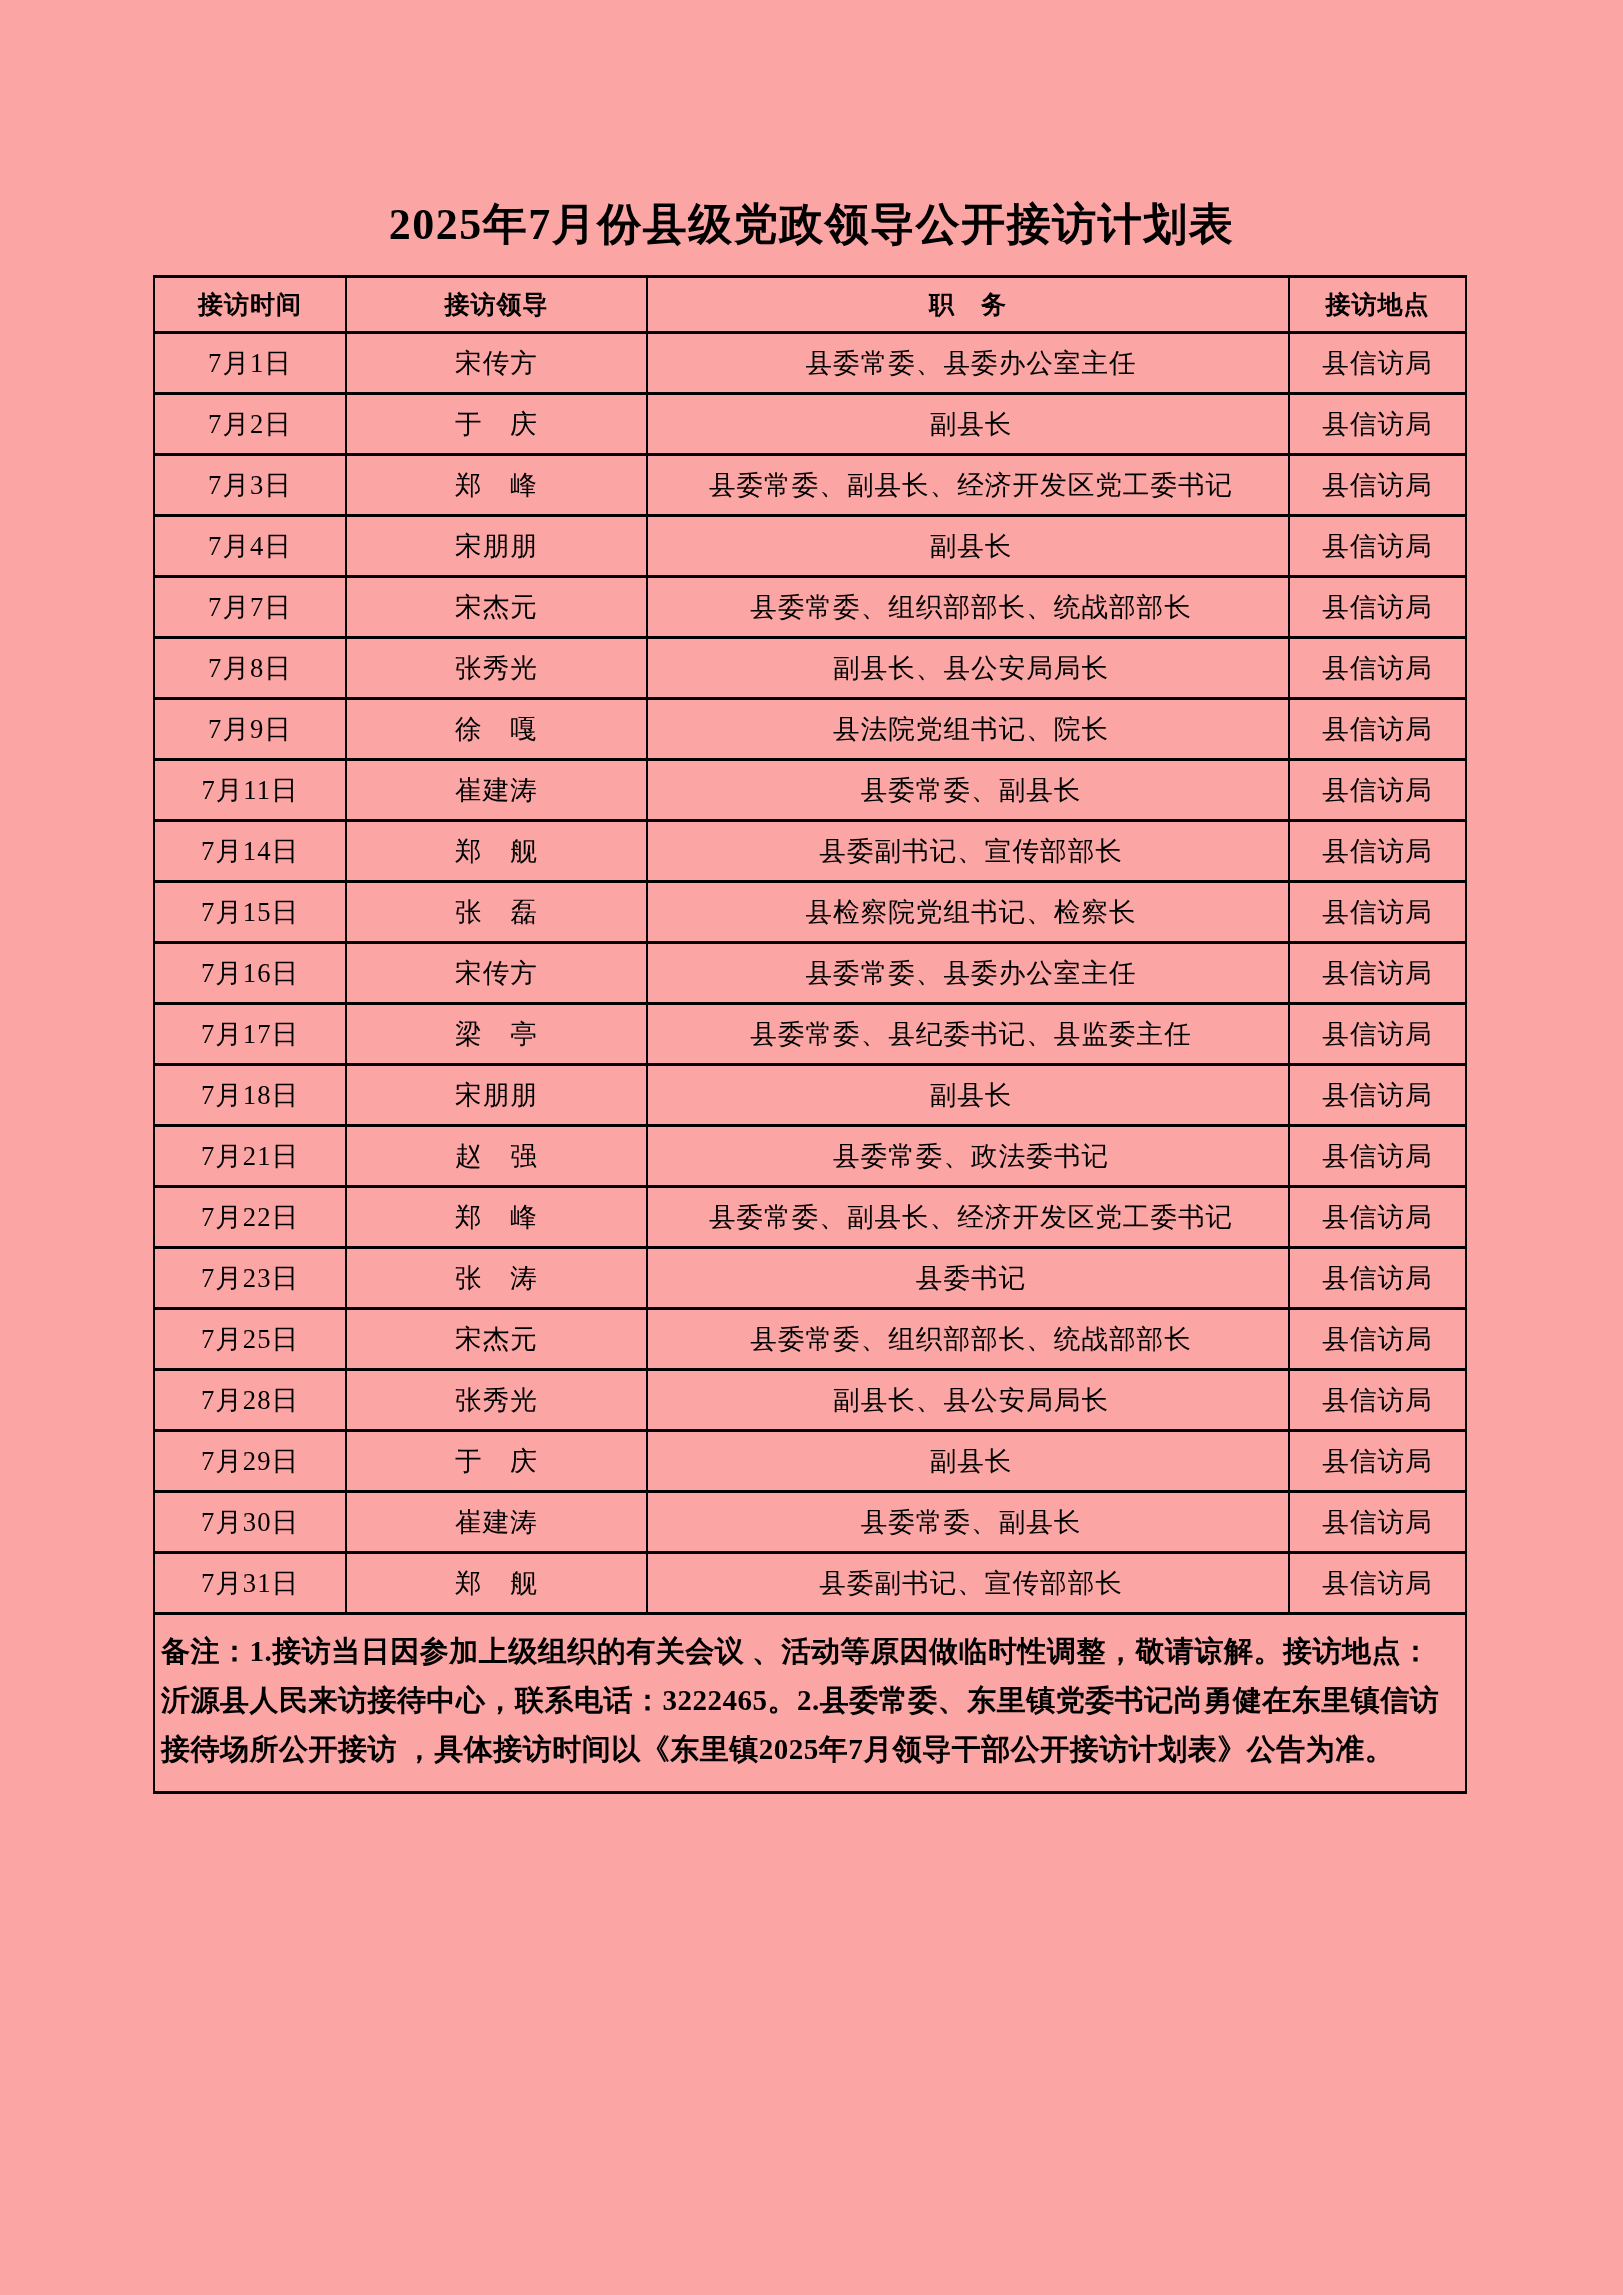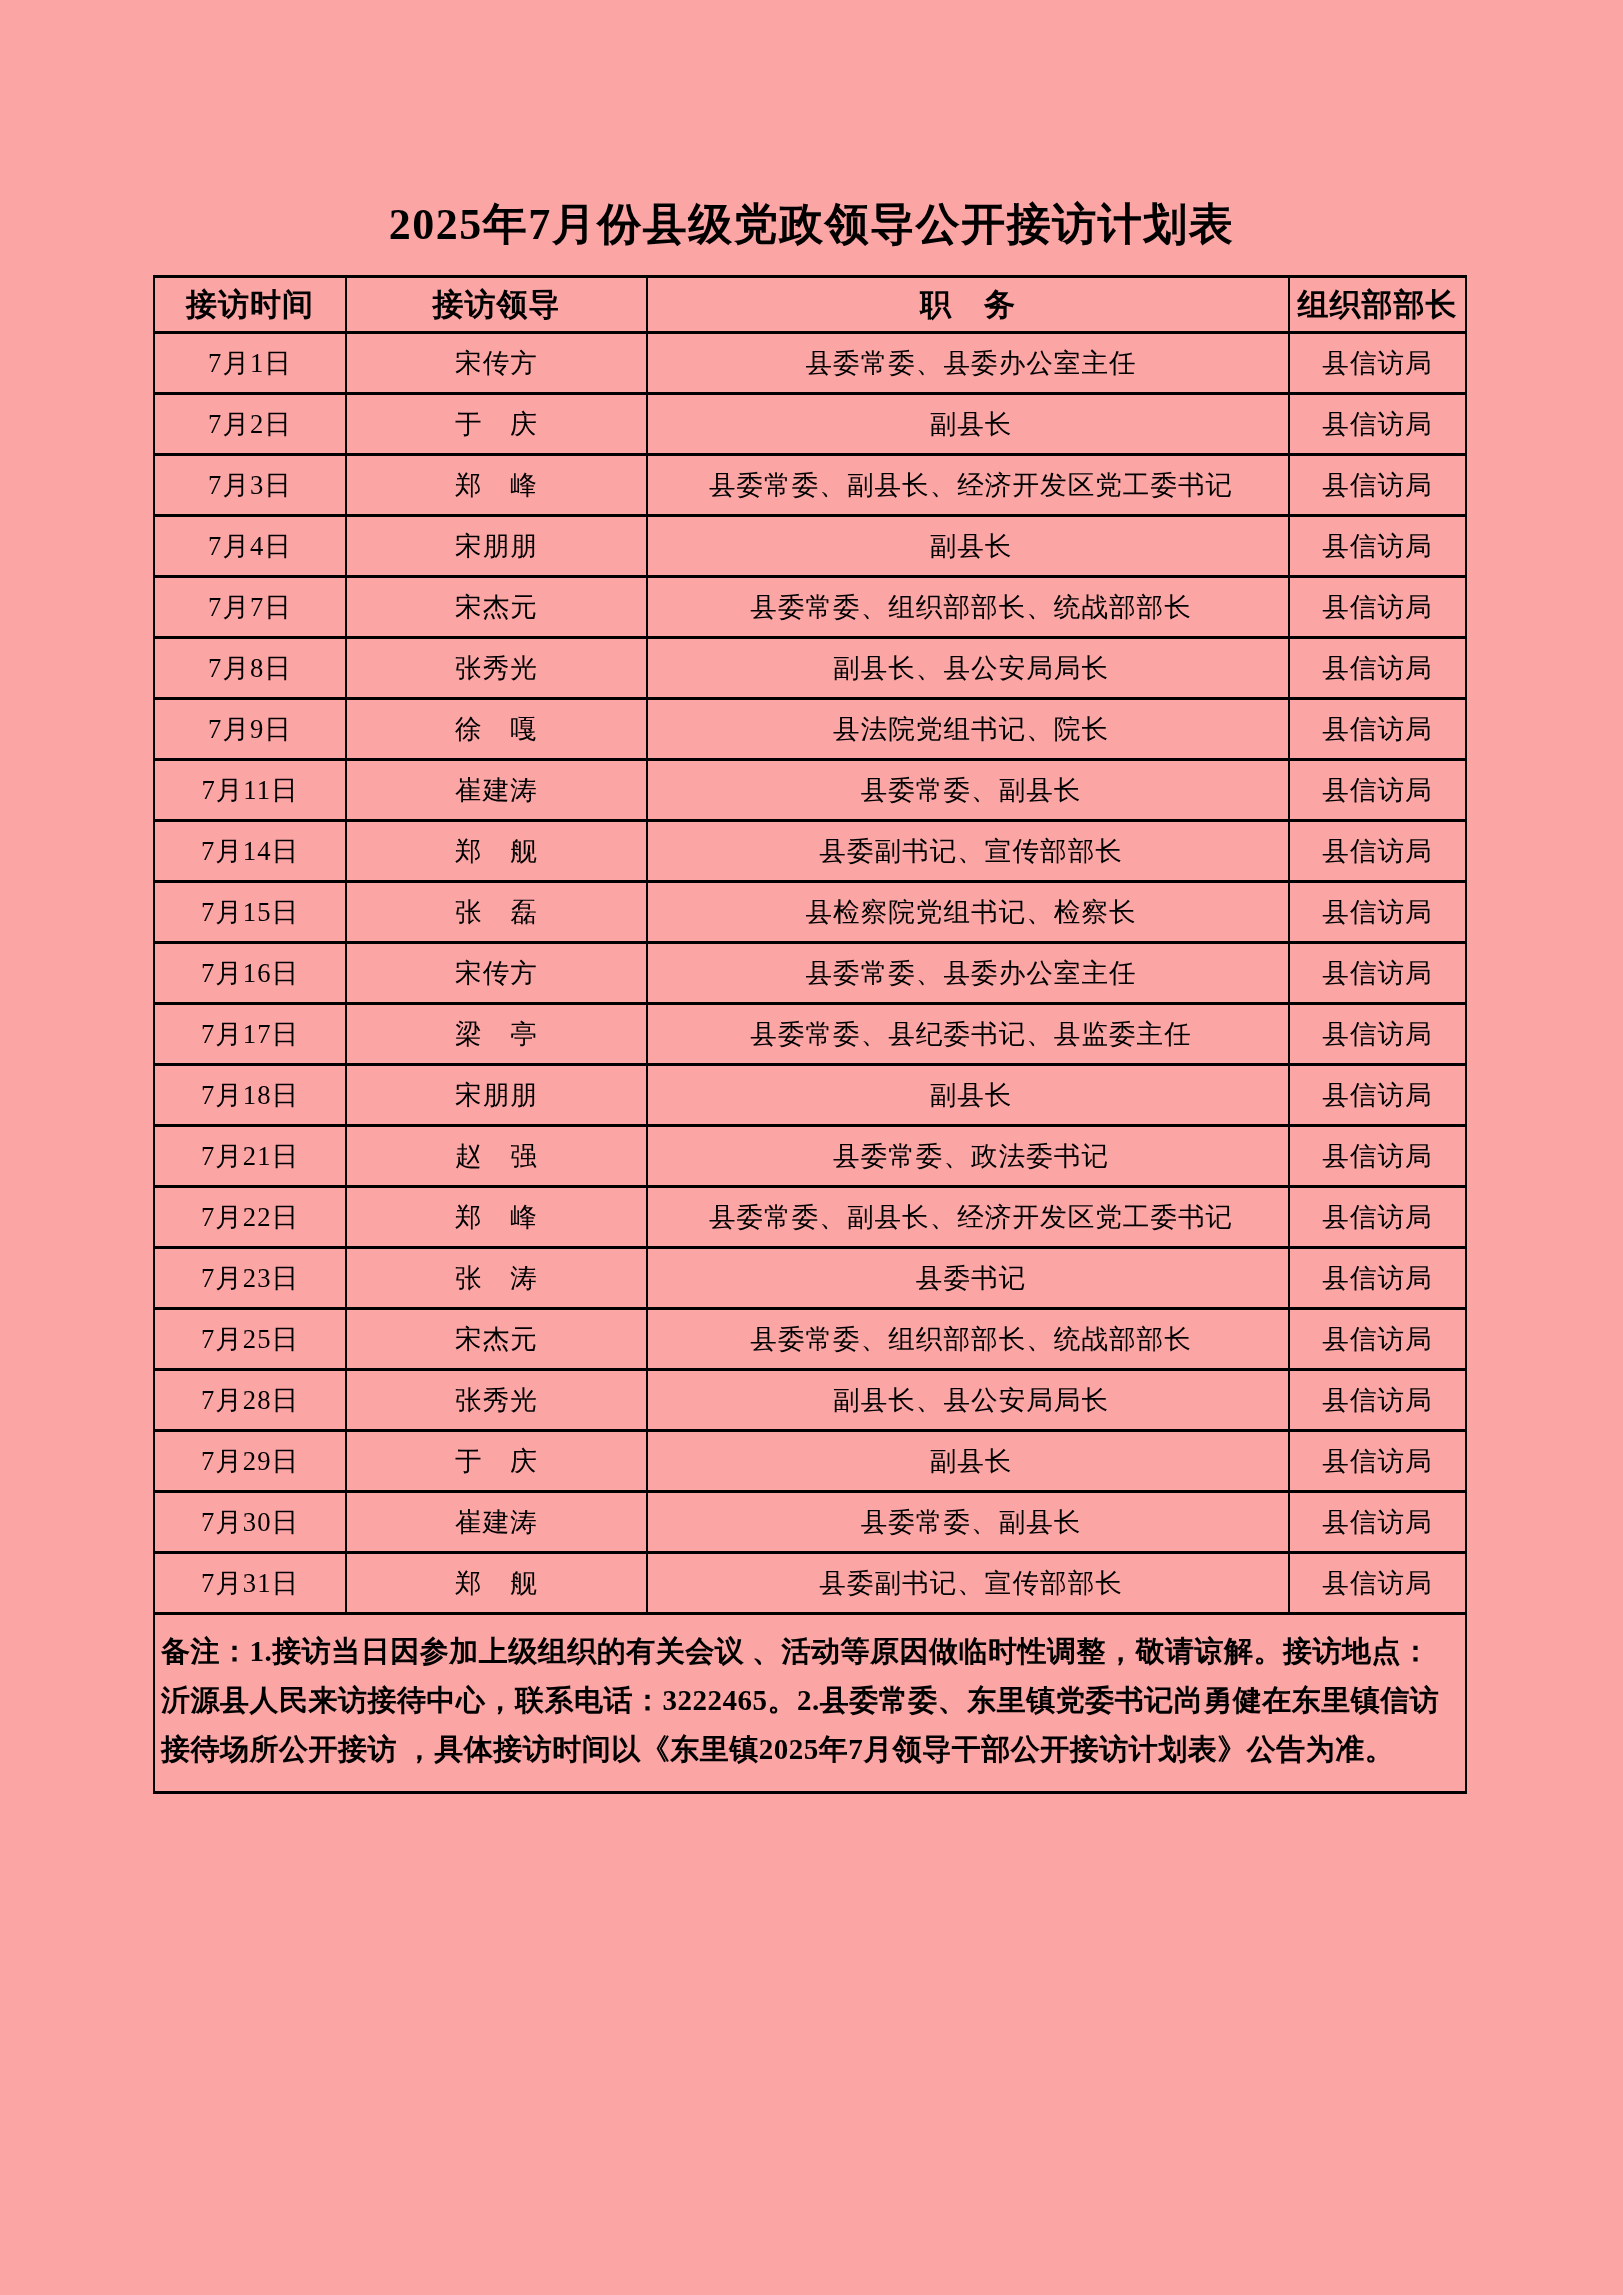--- a/index.html
+++ b/index.html
@@ -47,21 +47,21 @@
     font-size: 26.6px;
     letter-spacing: 1px;
     padding: 0;
     color: #000;
     overflow: hidden;
   }
   th {
     height: 53px;
     font-family: "Liberation Sans", sans-serif;
     font-weight: bold;
-    font-size: 31px;
+    font-size: 25px;
   }
   tbody td { height: 58px; }
   td.col-position {
     text-align: center;
     padding-left: 6.1px;
   }
   td.notes {
     text-align: left;
     vertical-align: top;
     font-weight: bold;
@@ -82,21 +82,21 @@
       <col class="c1">
         <col class="c2">
         <col class="c3">
         <col class="c4">
     </colgroup>
     <thead>
       <tr>
         <th>接访时间</th>
         <th>接访领导</th>
         <th>职　务</th>
-        <th>组织部部长</th>
+        <th>接访地点</th>
       </tr>
     </thead>
     <tbody id="rows">
         <tr>
           <td class="col-date">7月1日</td>
           <td class="col-leader">宋传方</td>
           <td class="col-position">县委常委、县委办公室主任</td>
           <td class="col-location">县信访局</td>
         </tr>
         <tr>

